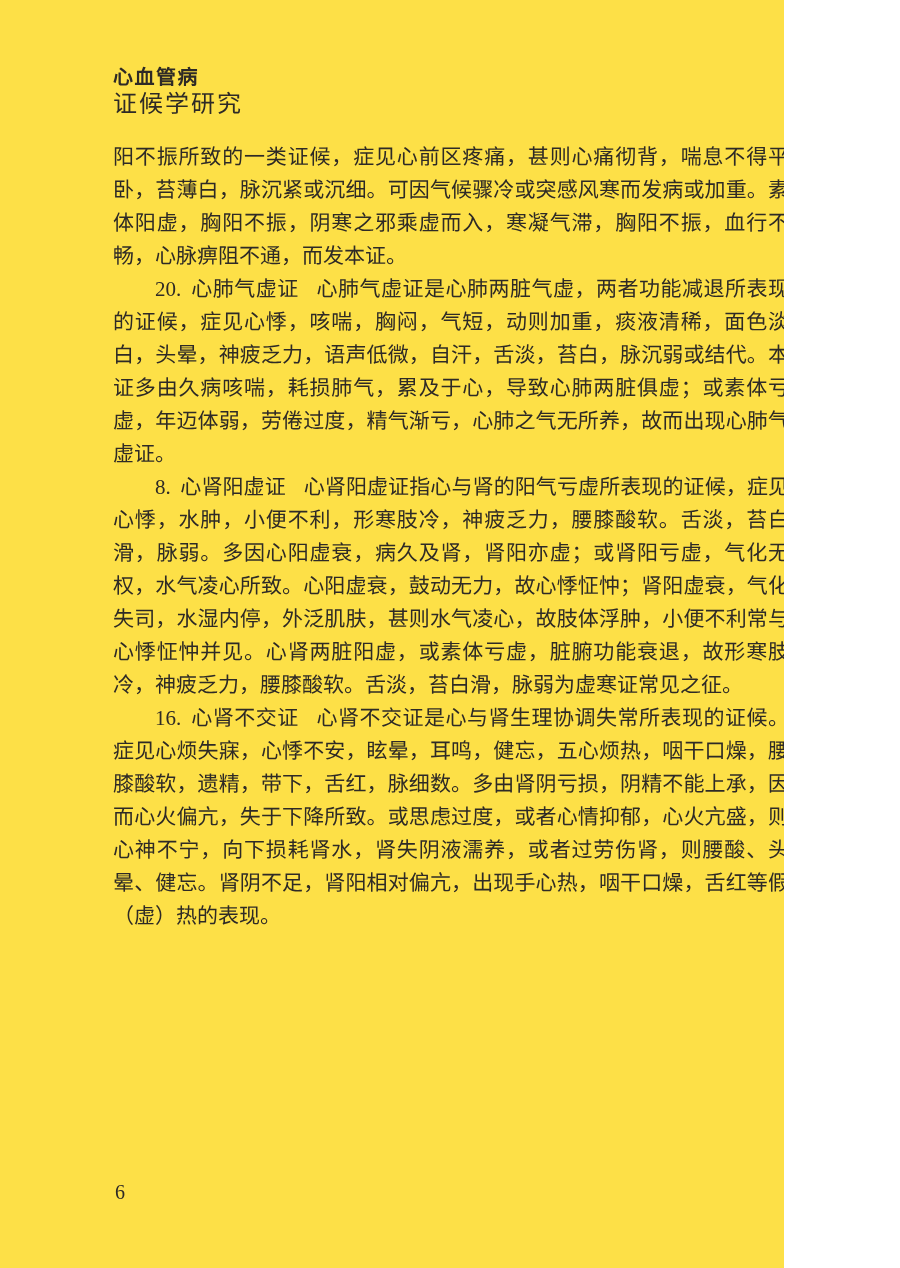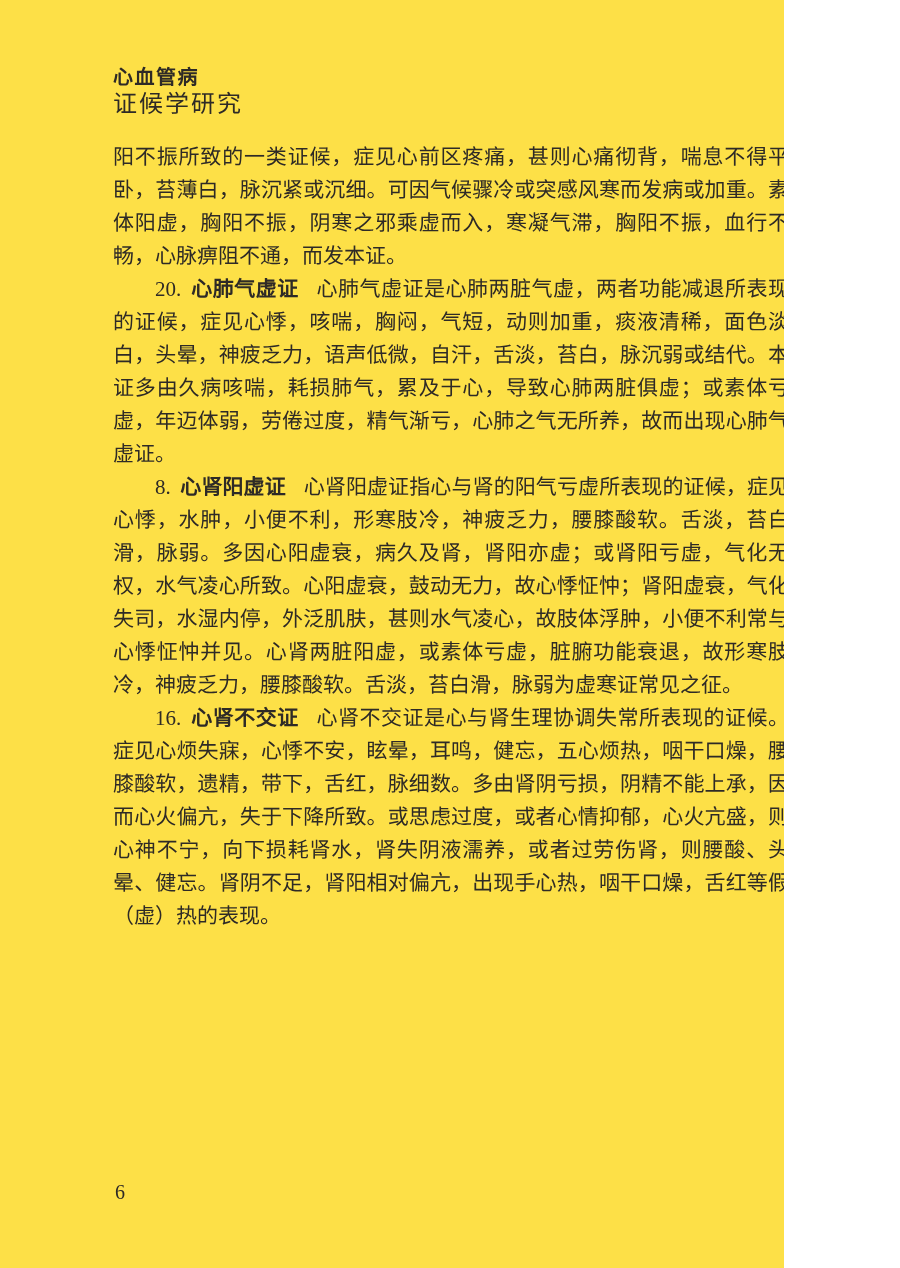--- a/index.html
+++ b/index.html
@@ -49,21 +49,21 @@
     text-justify: inter-ideograph;
     word-break: break-all;
   }
   .content p.indent {
     text-indent: 2em;
   }
   .para-num {
     margin-right: 0.45em;
   }
   .para-term {
-    font-weight: bold;
+    font-weight: normal;
     margin-right: 0.85em;
   }
   .para-num:empty, .para-term:empty {
     display: none;
     margin: 0;
   }
   
   .page-number {
     position: absolute;
     left: 115px;

